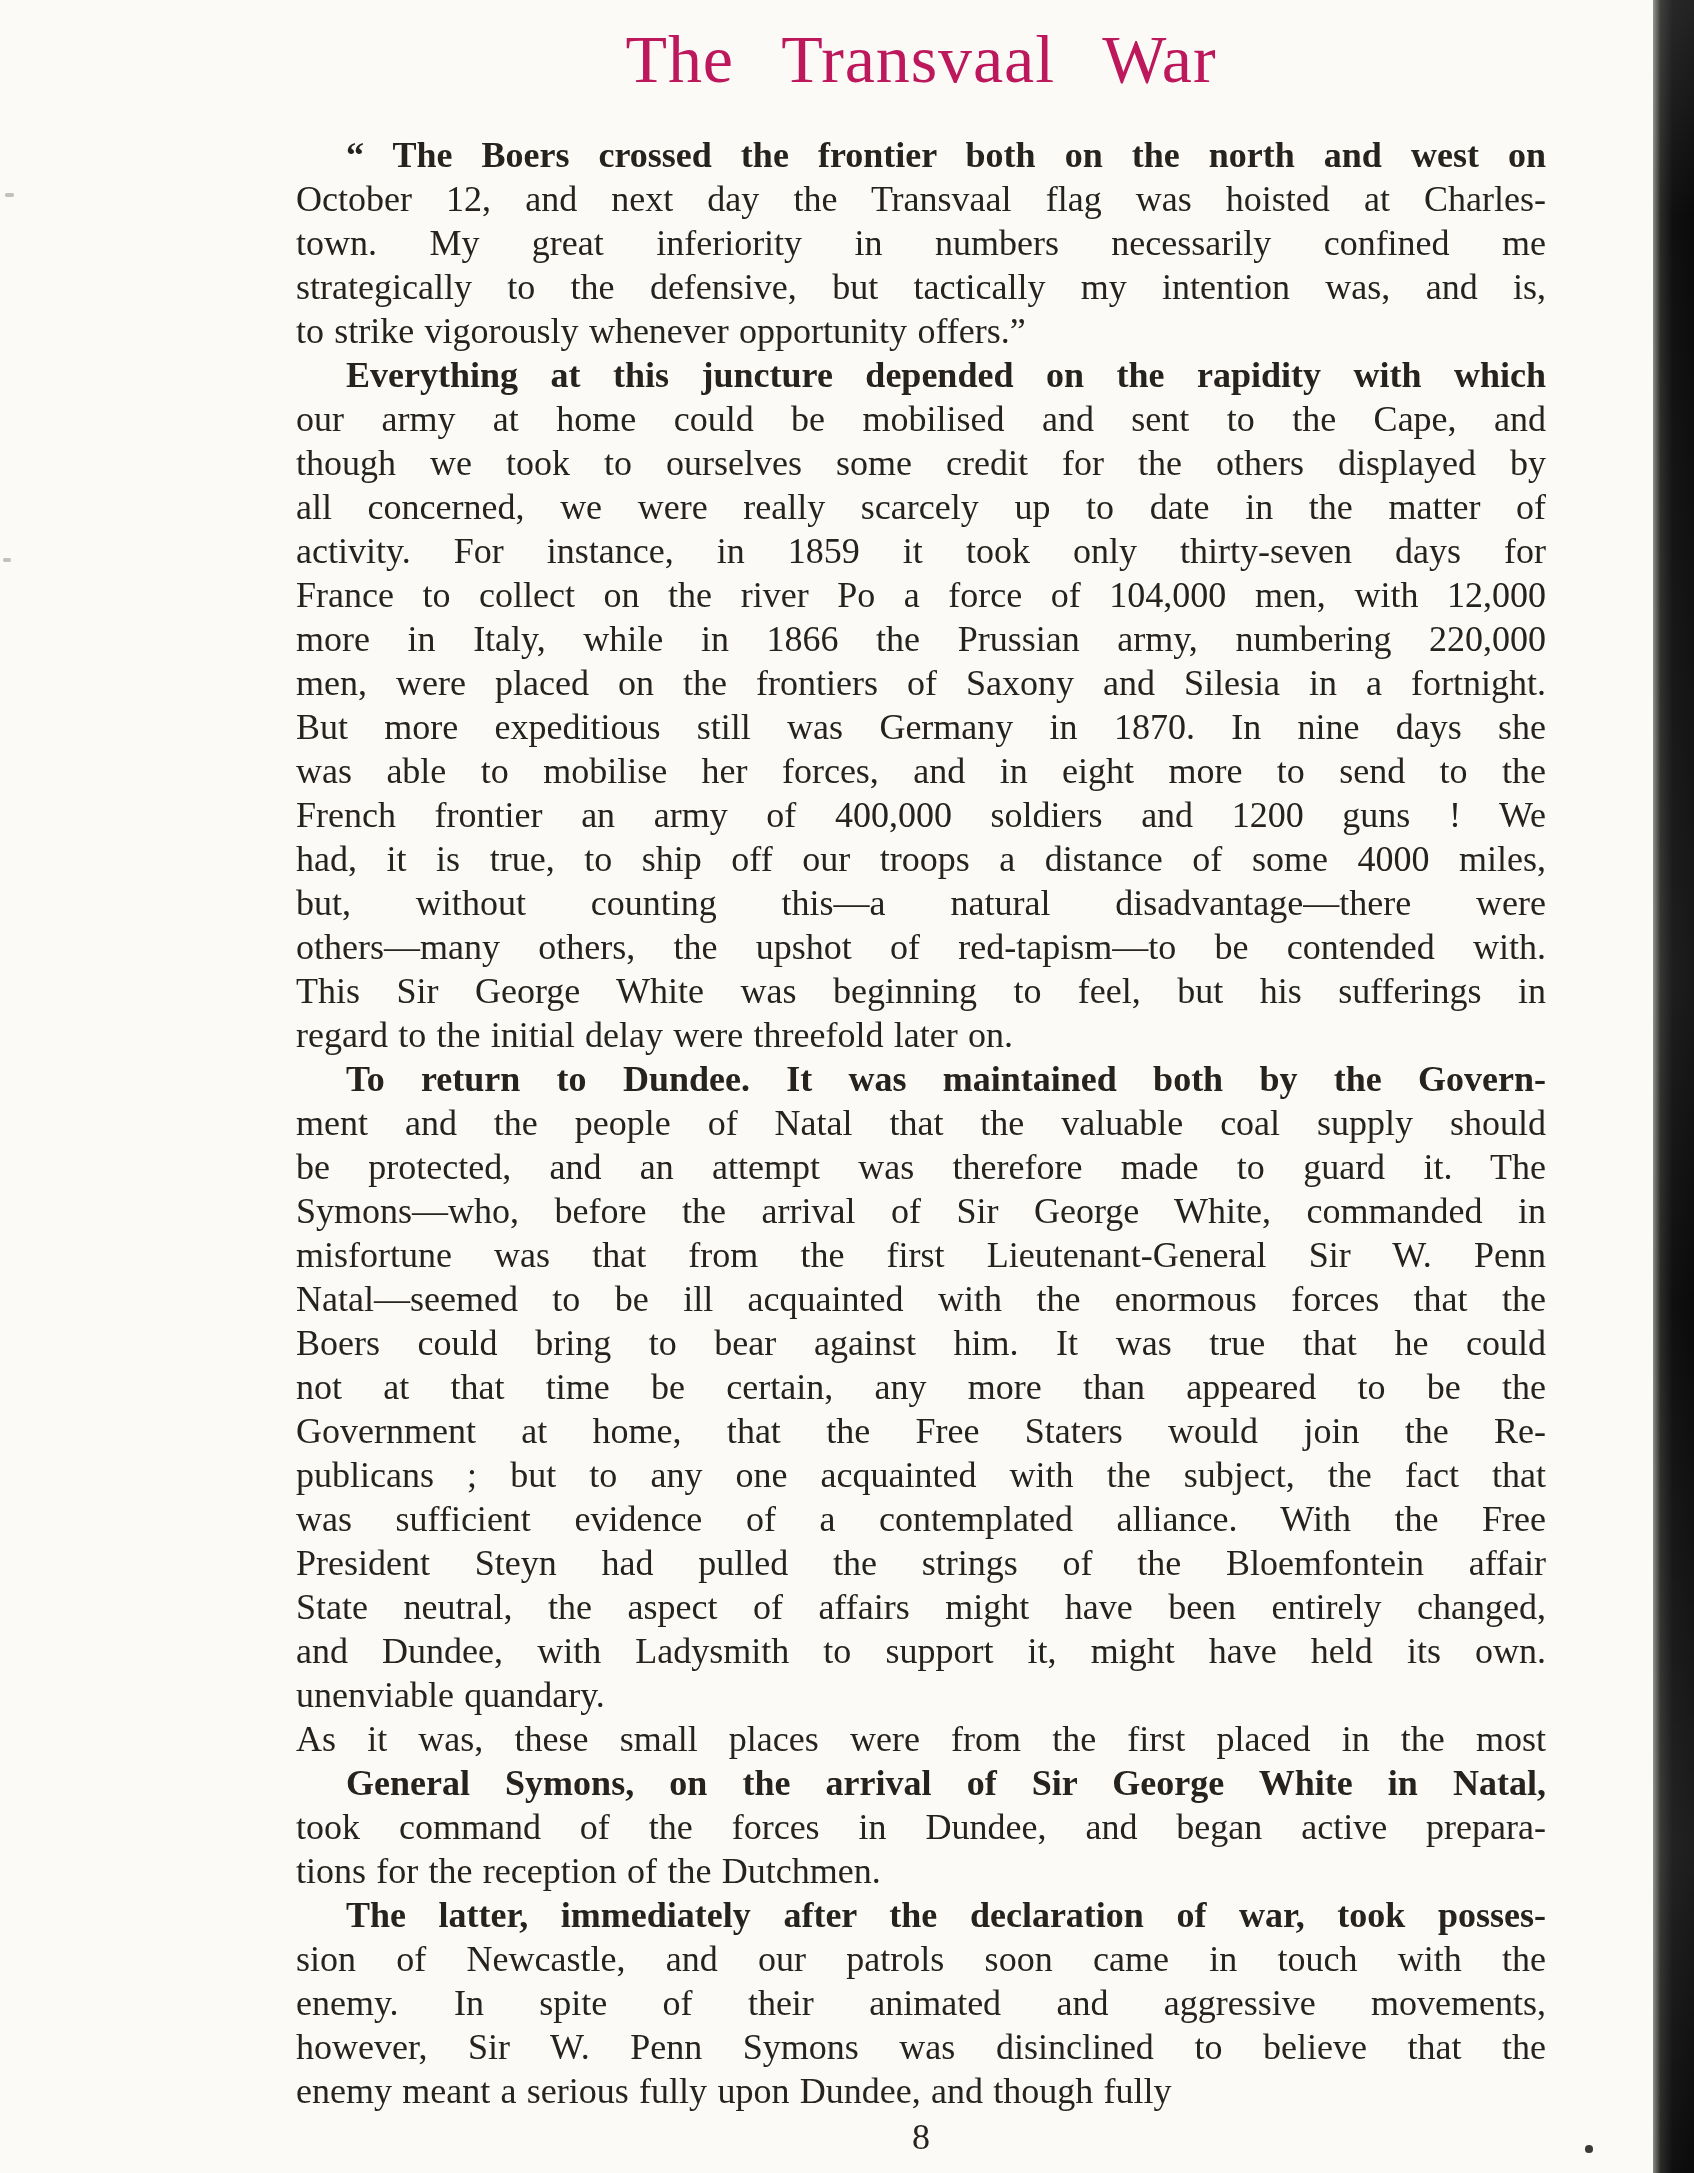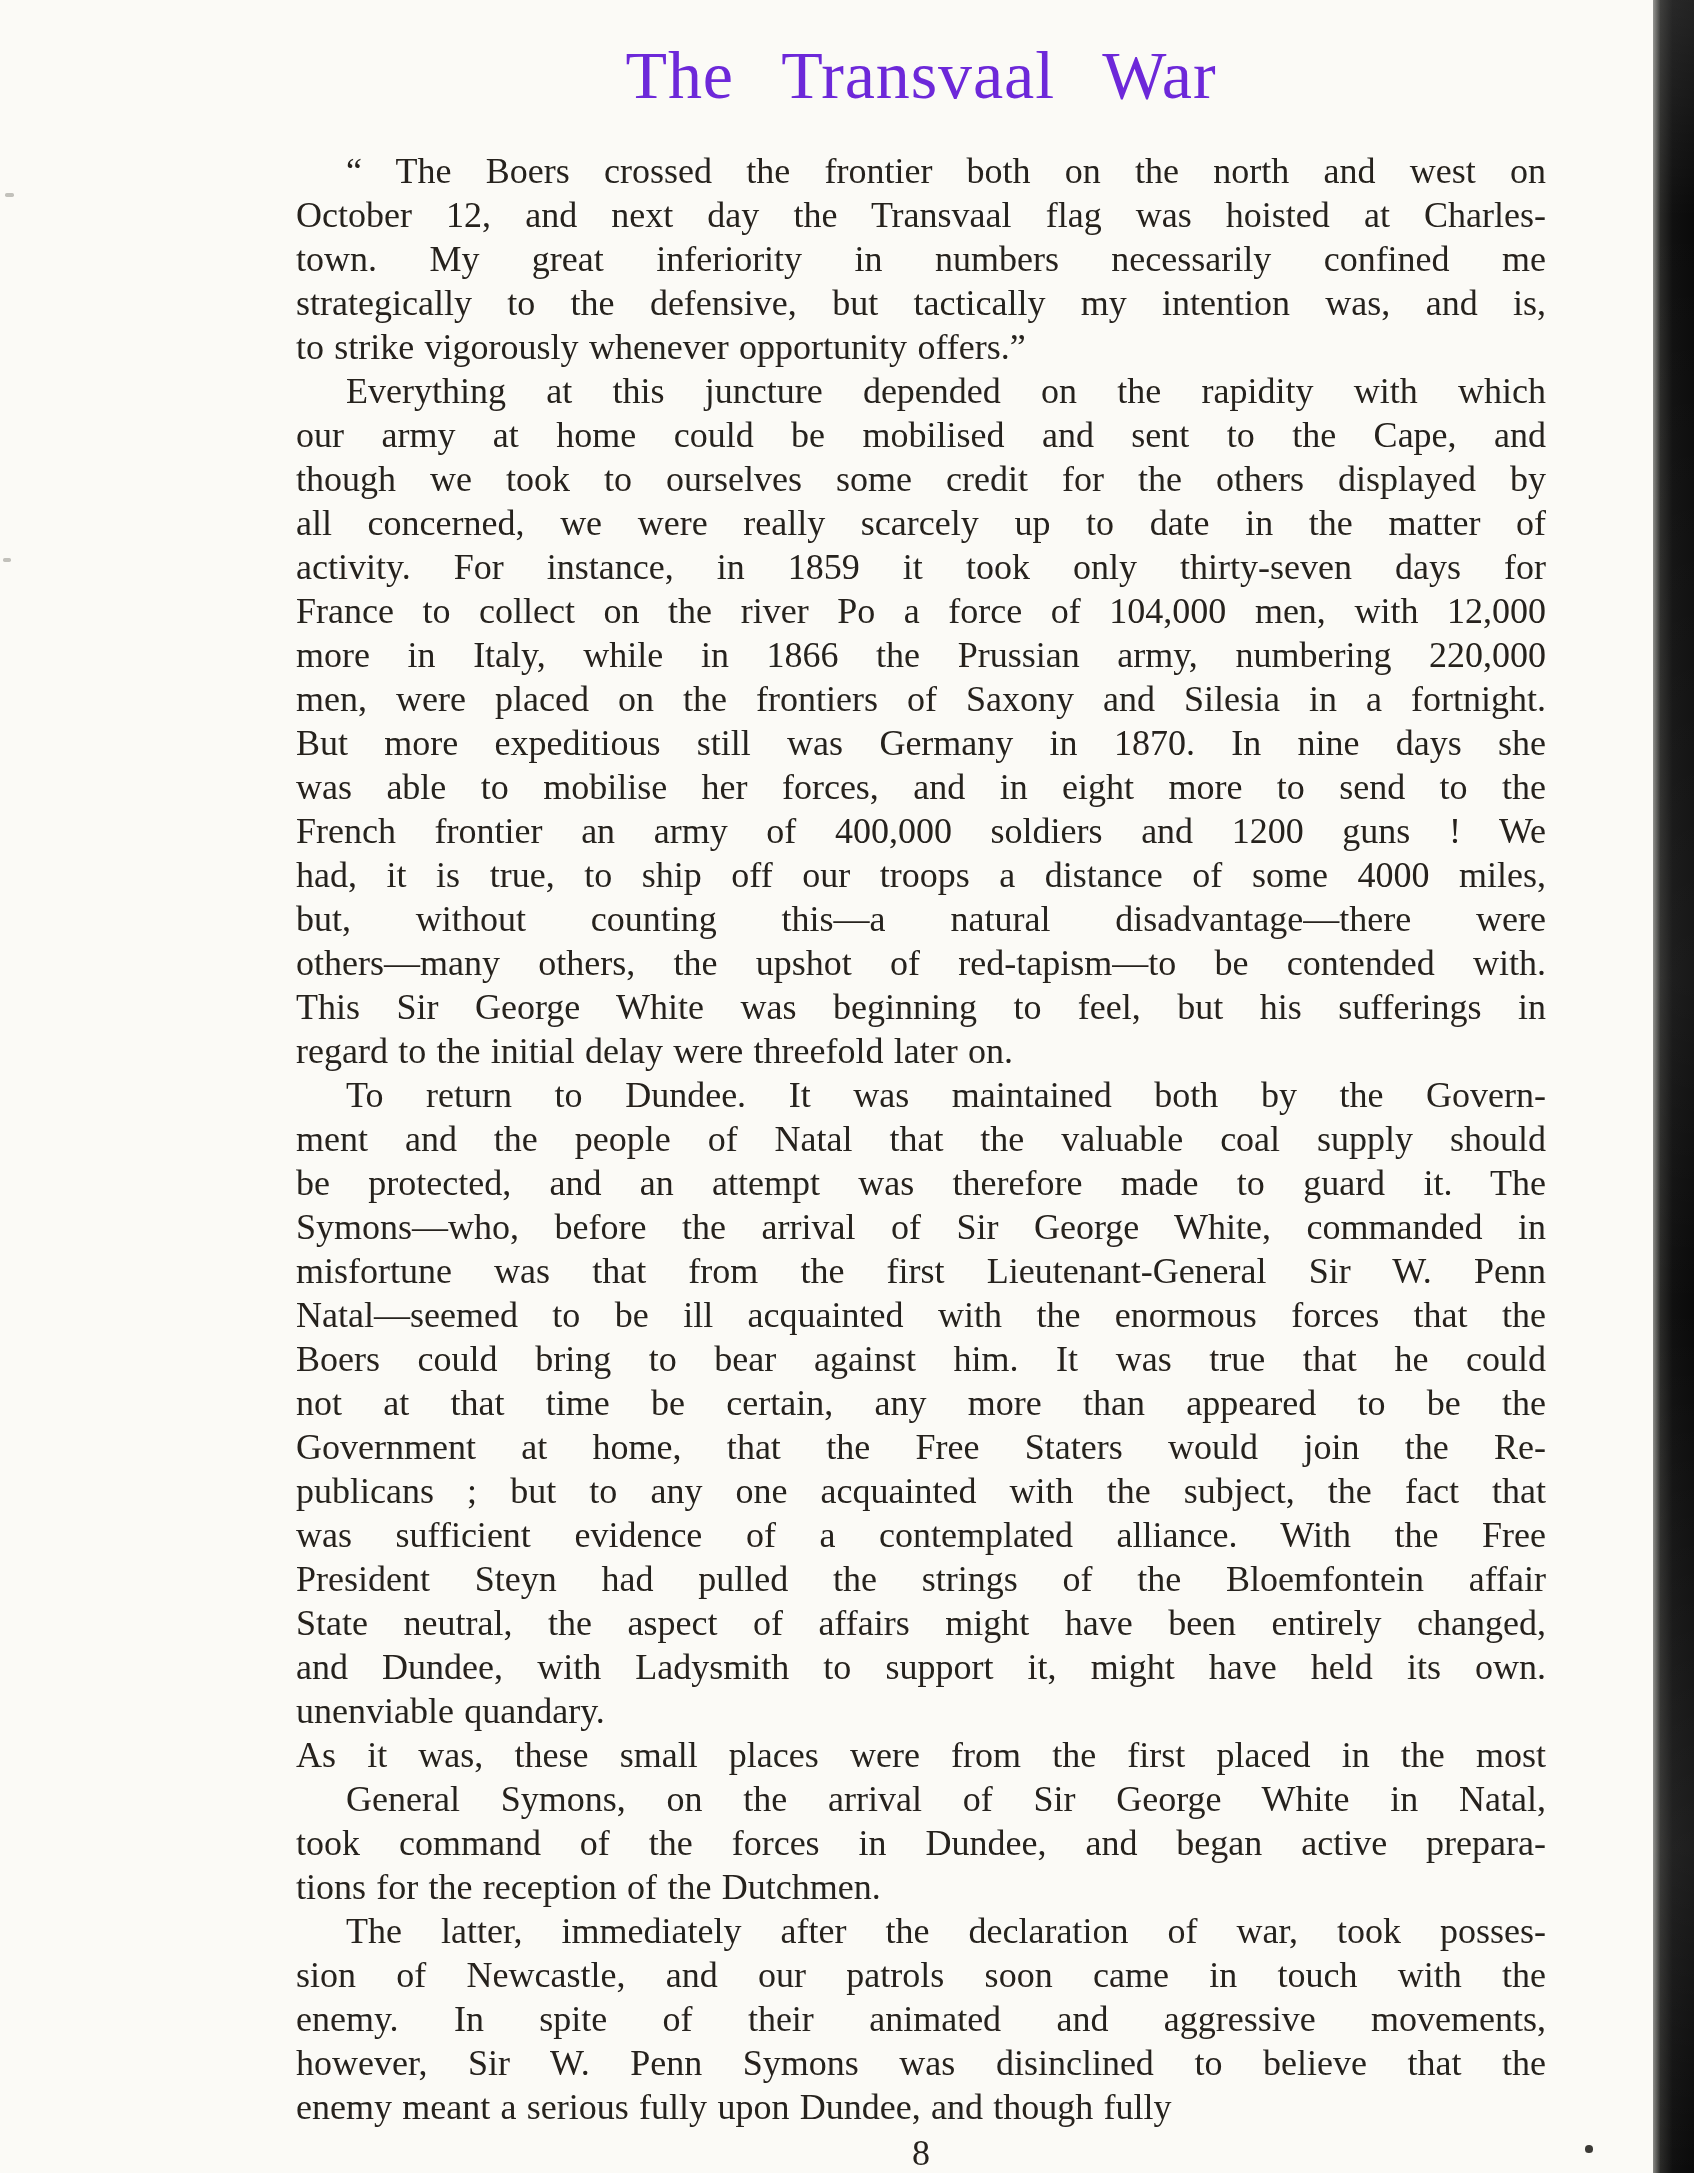--- a/index.html
+++ b/index.html
@@ -16,41 +16,41 @@
     font-family: "Liberation Serif", "DejaVu Serif", serif;
     color: #26221d;
   }
   .content {
     position: absolute;
     left: 296px;
     top: 24px;
     width: 1250px;
   }
   .title {
-    margin: 16px 0 38px 0;
+    margin: 0 0 38px 0;
     font-size: 68px;
     line-height: 1.05;
     font-weight: 400;
     text-align: center;
     word-spacing: 0.45em;
     letter-spacing: 0.9px;
-    color: #6d28d9;
+    color: #be185d;
   }
   #text-block {
     font-size: 36px;
     line-height: 44px;
     word-spacing: 1.3px;
   }
   .paragraph { margin: 0; }
   .line {
     text-align: justify;
     text-align-last: justify;
   }
   .line.last { text-align-last: left; }
-  .line.first { text-indent: 50px; }
+  .line.first { text-indent: 50px; font-weight: bold; }
   .page-number {
     text-align: center;
     font-size: 36px;
     line-height: 44px;
     margin-top: 1.7px;
     color: #26221d;
   }
   .scan-strip {
     position: absolute;
     top: 0;

